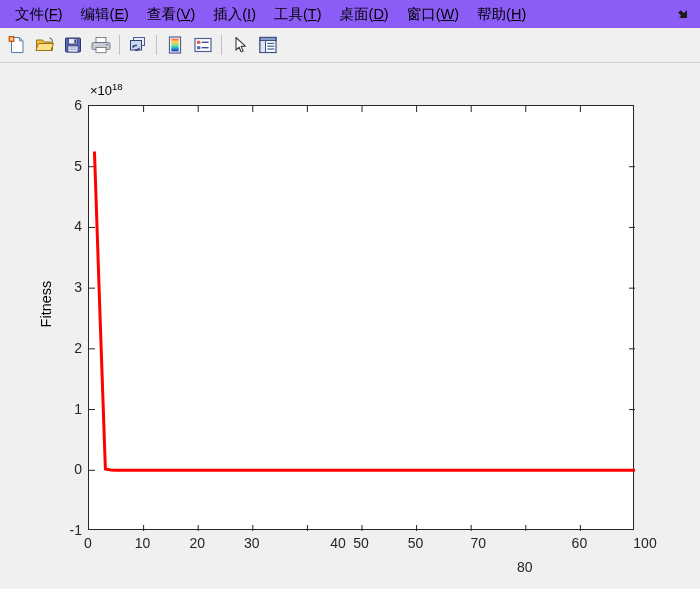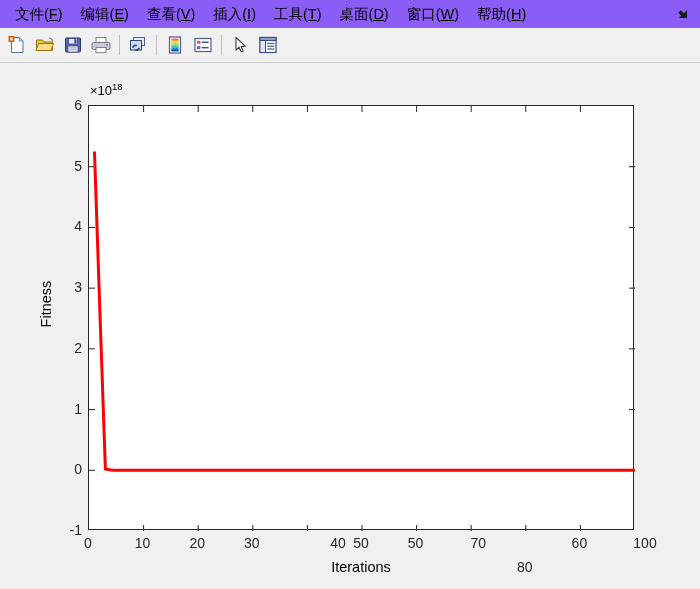--- a/index.html
+++ b/index.html
@@ -337,15 +337,14 @@
       <div class="xtick-label" style="left: 318px; margin-left: 20px;">40</div>
       <div class="xtick-label" style="left: 361px;">50</div>
       <div class="xtick-label" style="left: 415.6px;">50</div>
       <div class="xtick-label" style="left: 470.2px; margin-left: 8px;">70</div>
       <div class="xtick-label" style="left: 524.8px; margin-top: 24px;">80</div>
       <div class="xtick-label" style="left: 579.4px;">60</div>
       <div class="xtick-label" style="left: 634px; margin-left: 11px;">100</div>
     </div>
 
   <div id="ylabel">Fitness</div>
-  <div id="xlabel">Iterations</div>
 
 </div>
 
 </body></html>

